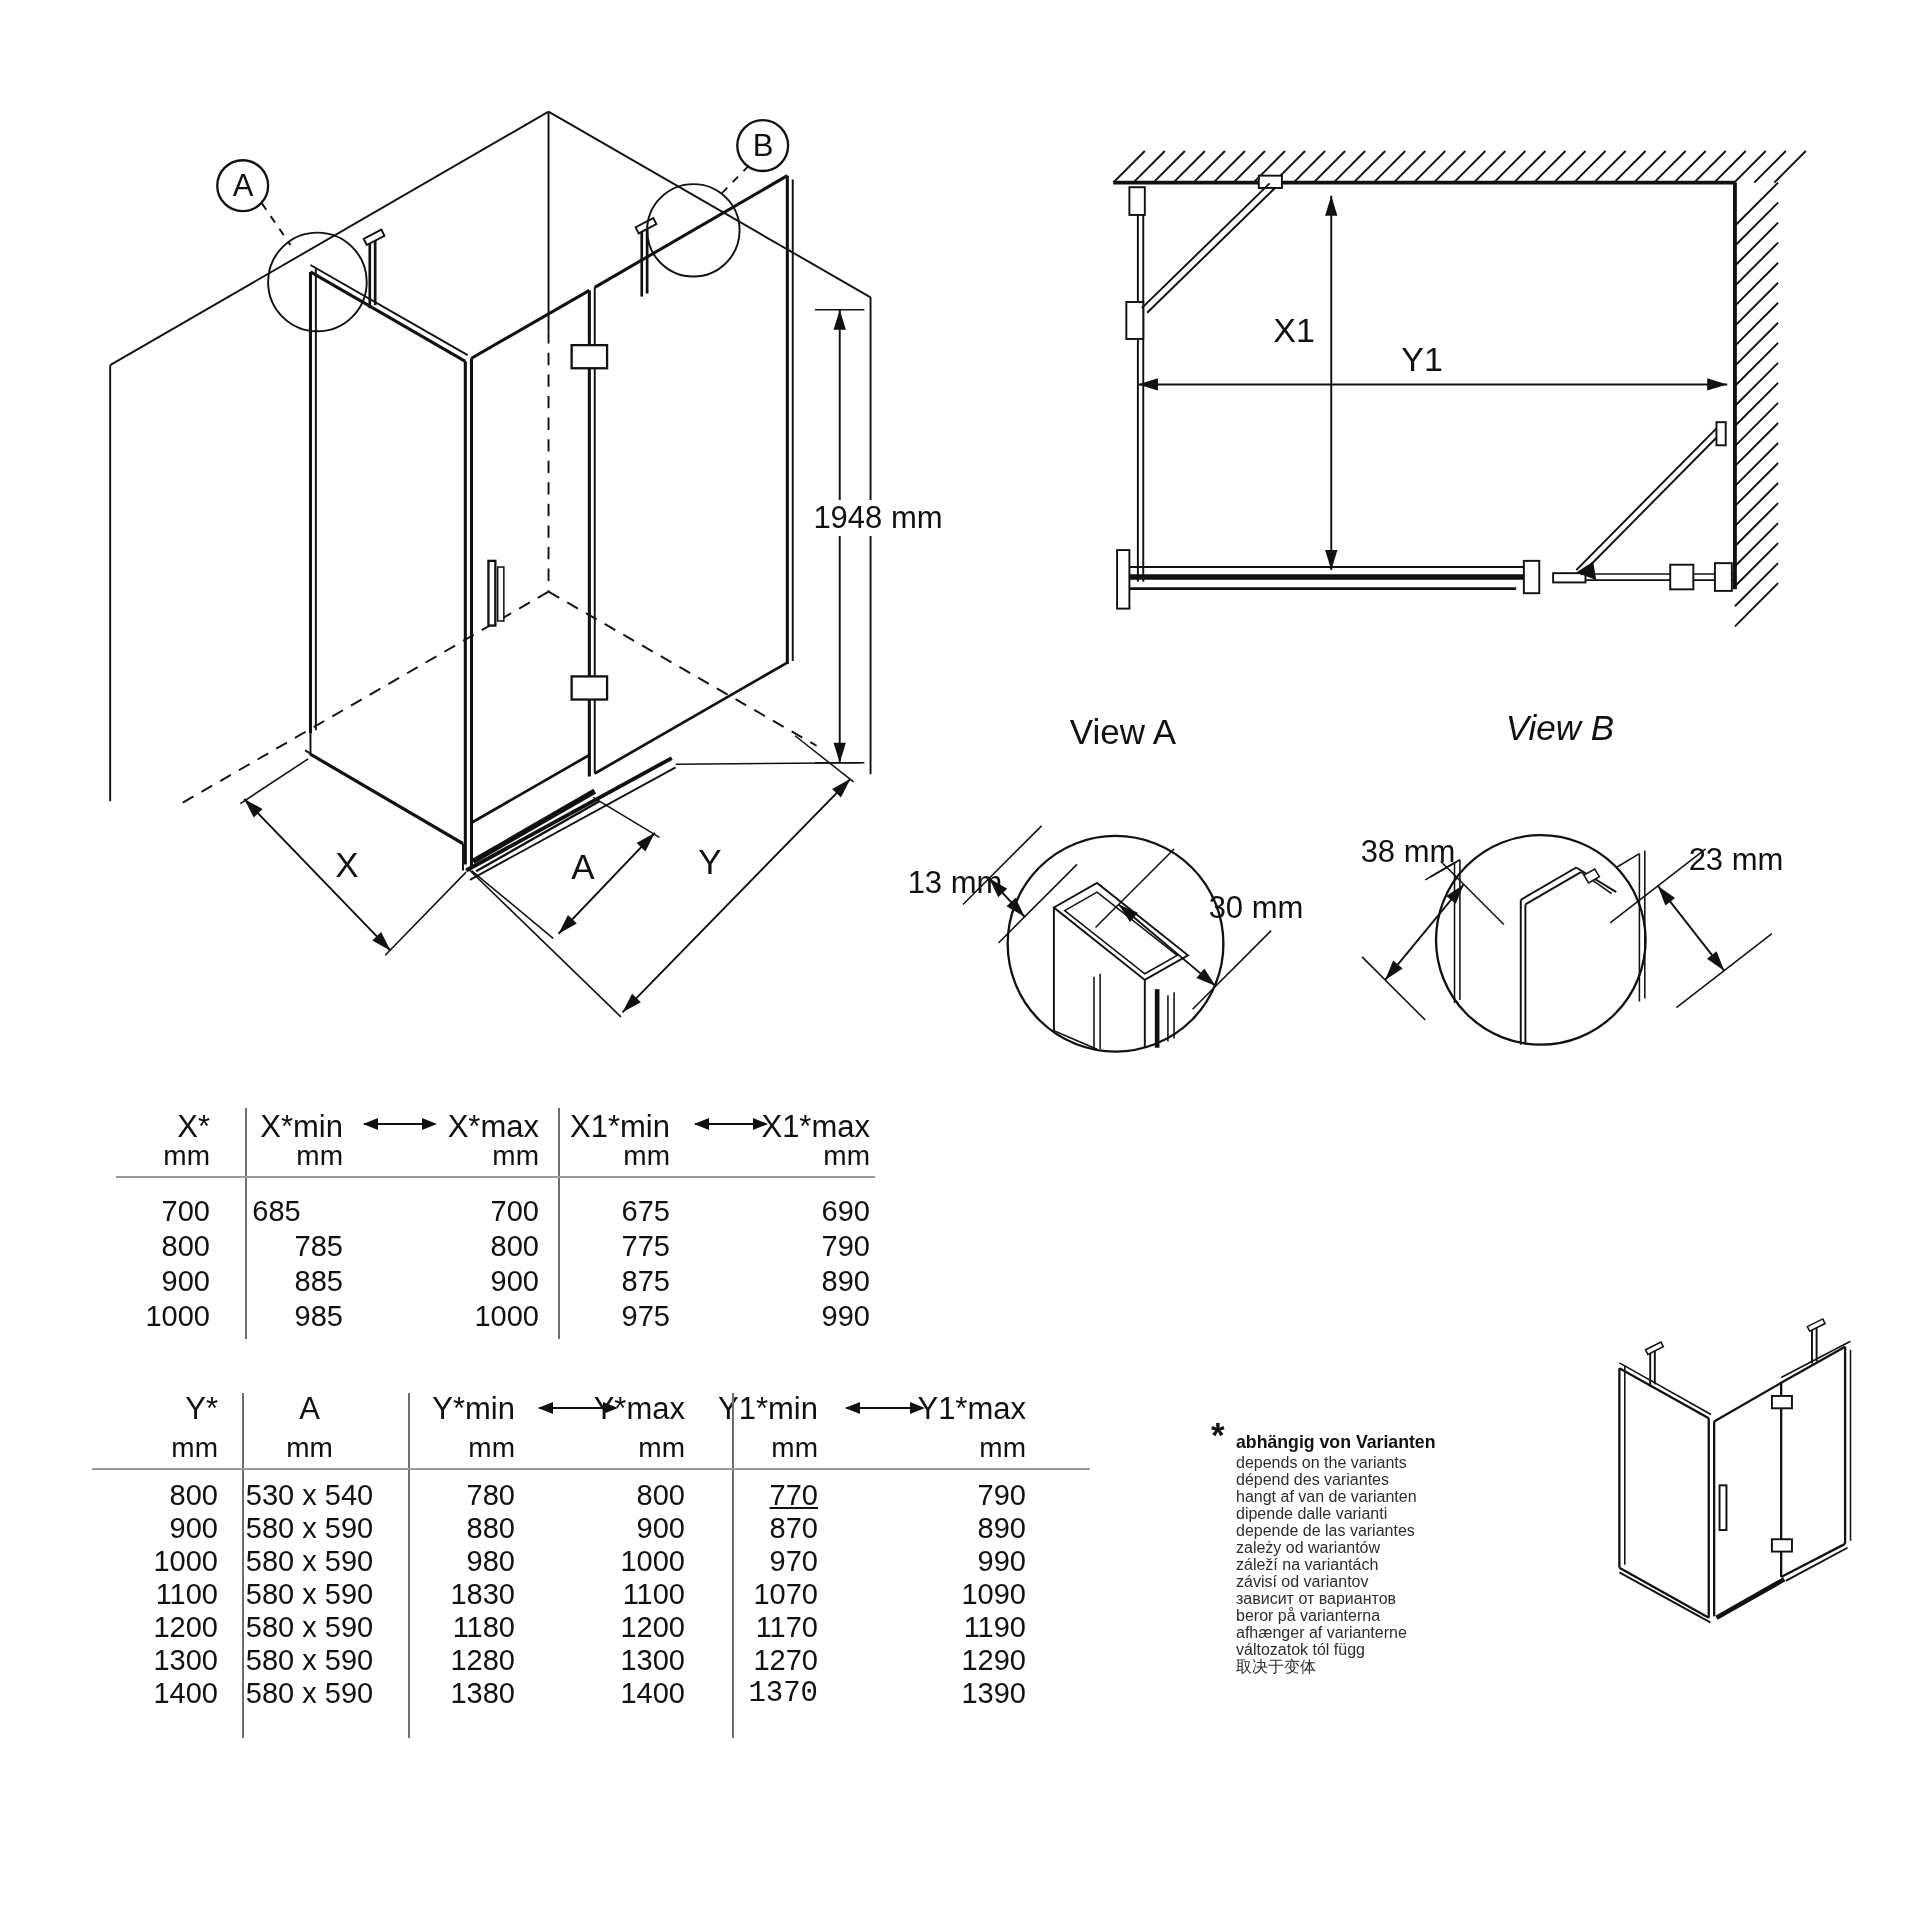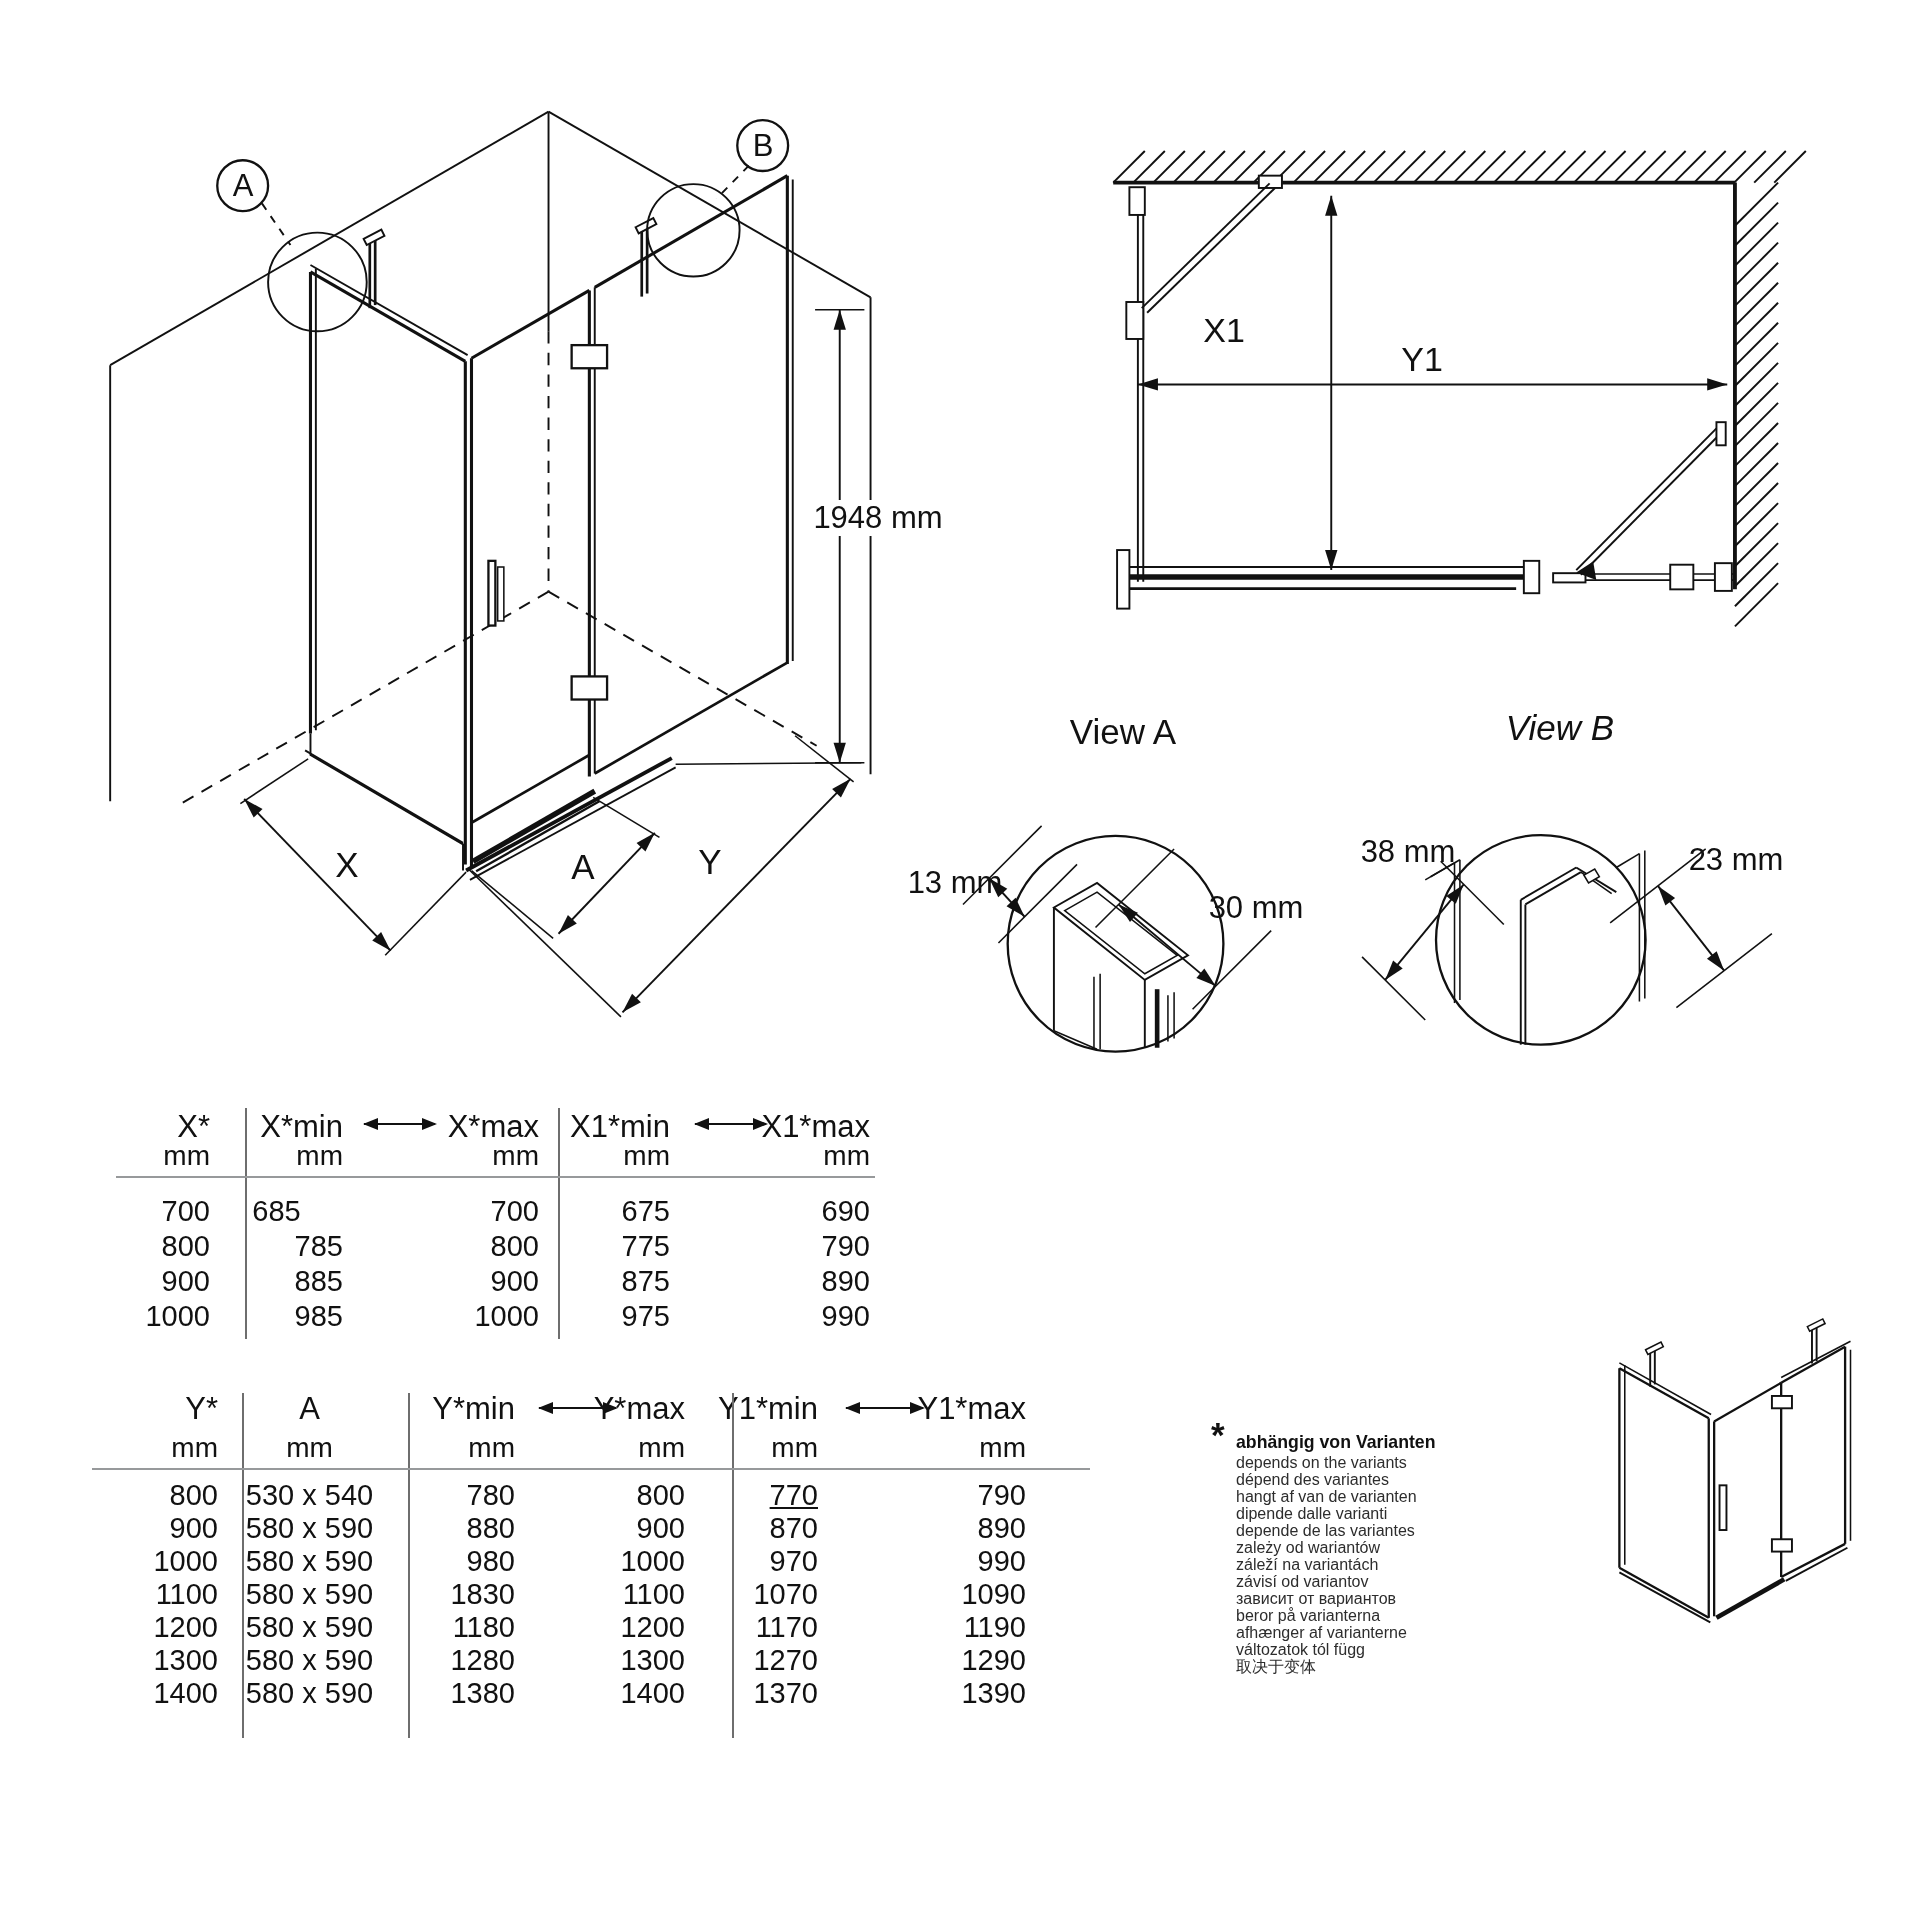--- a/index.html
+++ b/index.html
@@ -262,21 +262,21 @@
       <line x1="2318" y1="2052" x2="2398" y2="2009" stroke="#111111" stroke-width="2.5" stroke-linecap="butt"></line>
     </svg>
 
   <div class="lbl callout" style="left:243px;top:186px;">A</div>
   <div class="lbl callout" style="left:763px;top:146px;">B</div>
   <div class="lbl f40 dimlbl" style="left:878px;top:518px;">1948 mm</div>
   <div class="lbl f46" style="left:347px;top:865px;">X</div>
   <div class="lbl f46" style="left:583px;top:867px;">A</div>
   <div class="lbl f46" style="left:710px;top:862px;">Y</div>
 
-  <div class="lbl f44 dimlbl" style="left:1224px;top:330px;">X1</div>
+  <div class="lbl f44 dimlbl" style="left:1294px;top:330px;">X1</div>
   <div class="lbl f44" style="left:1422px;top:359px;">Y1</div>
 
   <div class="lbl f46" style="left:1123px;top:732px;">View A</div>
   <div class="lbl f46" style="left:1560px;top:728px;font-style:italic;">View B</div>
   <div class="lbl f40" style="left:955px;top:883px;">13 mm</div>
   <div class="lbl f40" style="left:1256px;top:908px;">30 mm</div>
   <div class="lbl f40" style="left:1408px;top:852px;">38 mm</div>
   <div class="lbl f40" style="left:1736px;top:860px;">23 mm</div>
 
   <div class="dtable" id="tableX" style="left:116px;top:1103px;width:759px;height:239px;">
@@ -380,21 +380,21 @@
         <div class="cR" style="line-height: 33px;">1300</div>
         <div class="cC" style="line-height: 33px;">580 x 590</div>
         <div class="cR" style="line-height: 33px;">1280</div>
         <div class="cR" style="line-height: 33px;">1300</div>
         <div class="cR" style="line-height: 33px;">1270</div>
         <div class="cR" style="line-height: 33px;">1290</div>
         <div class="cR" style="line-height: 33px;">1400</div>
         <div class="cC" style="line-height: 33px;">580 x 590</div>
         <div class="cR" style="line-height: 33px;">1380</div>
         <div class="cR" style="line-height: 33px;">1400</div>
-        <div class="cR" style="line-height: 33px;">1370</div>
+        <div class="cR" style="line-height: 33px; font-family: Liberation Mono, monospace;">1370</div>
         <div class="cR" style="line-height: 33px;">1390</div>
       </div>
   </div>
 
   <div id="footnote">
     <div class="star">*</div>
     <div class="lines">
       <div class="t0">abhängig von Varianten</div>
       <div id="footnote-translations">
           <div class="tr">depends on the variants</div>

